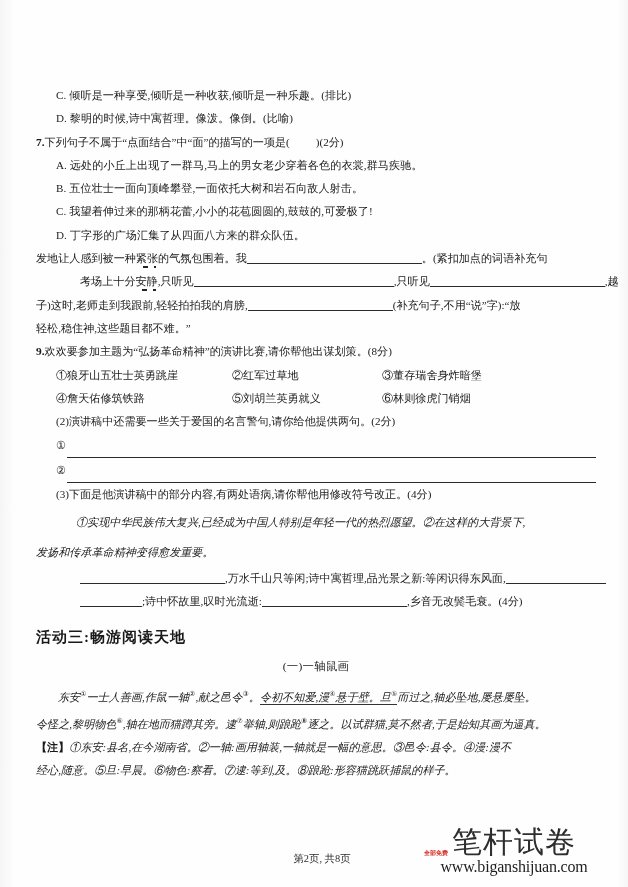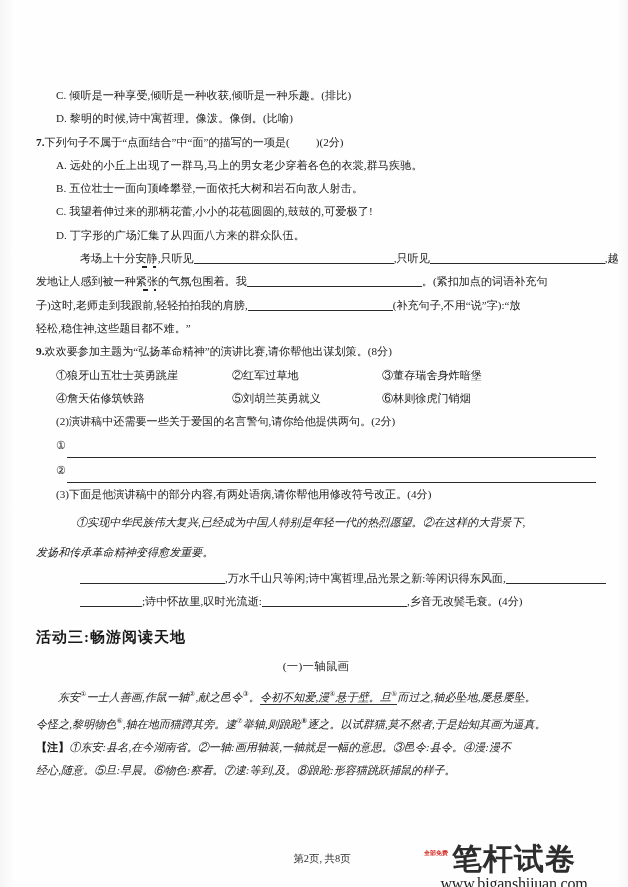--- a/index.html
+++ b/index.html
@@ -178,26 +178,25 @@
   .watermark {
     position: absolute;
     right: 14px;
     top: 826px;
     width: 200px;
     text-align: center;
     user-select: none;
   }
   .wm-cn {
     font-size: 30px;
-    font-weight: bold;
+    font-weight: normal;
     letter-spacing: 1px;
     color: #2d2d2d;
     line-height: 32px;
     font-family: "Liberation Sans", "DejaVu Sans", sans-serif;
-    margin-top: 17px;
   }
   .wm-url {
     font-size: 16px;
     color: #1d1d1d;
     letter-spacing: -0.2px;
     font-family: "Liberation Serif", "DejaVu Serif", serif;
     line-height: 18px;
   }
   .wm-badge {
     position: absolute;
@@ -222,25 +221,25 @@
     <div class="line opt">D. 黎明的时候,诗中寓哲理。像泼。像倒。(比喻)</div>
 
     <div class="qline">
       <span class="qnum">7.</span><span>下列句子不属于“点面结合”中“面”的描写的一项是(</span><span style="display:inline-block;width:26px"></span><span>)(2分)</span>
     </div>
     <div class="line opt">A. 远处的小丘上出现了一群马,马上的男女老少穿着各色的衣裳,群马疾驰。</div>
     <div class="line opt">B. 五位壮士一面向顶峰攀登,一面依托大树和岩石向敌人射击。</div>
     <div class="line opt">C. 我望着伸过来的那柄花蕾,小小的花苞圆圆的,鼓鼓的,可爱极了!</div>
     <div class="line opt">D. 丁字形的广场汇集了从四面八方来的群众队伍。</div>
 
+    <div class="qline">
+      <span>发地让人感到被一种</span><span class="dotted">紧张</span><span>的气氛包围着。我</span><span class="blank b-lg"></span><span>。(紧扣加点的词语补充句</span>
+    </div>
     <div class="qline indent2">
       <span>考场上十分</span><span class="dotted">安静</span><span>,只听见</span><span class="blank b-xl"></span><span>,只听见</span><span class="blank b-lg"></span><span>,越</span>
-    </div>
-    <div class="qline">
-      <span>发地让人感到被一种</span><span class="dotted">紧张</span><span>的气氛包围着。我</span><span class="blank b-lg"></span><span>。(紧扣加点的词语补充句</span>
     </div>
     <div class="qline">
       <span>子)这时,老师走到我跟前,轻轻拍拍我的肩膀,</span><span class="blank b-md"></span><span>(补充句子,不用“说”字):“放</span>
     </div>
     <div class="qline">轻松,稳住神,这些题目都不难。”</div>
 
     <div class="qline">
       <span class="qnum">9.</span><span>欢欢要参加主题为“弘扬革命精神”的演讲比赛,请你帮他出谋划策。(8分)</span>
     </div>
     <div class="sub">

